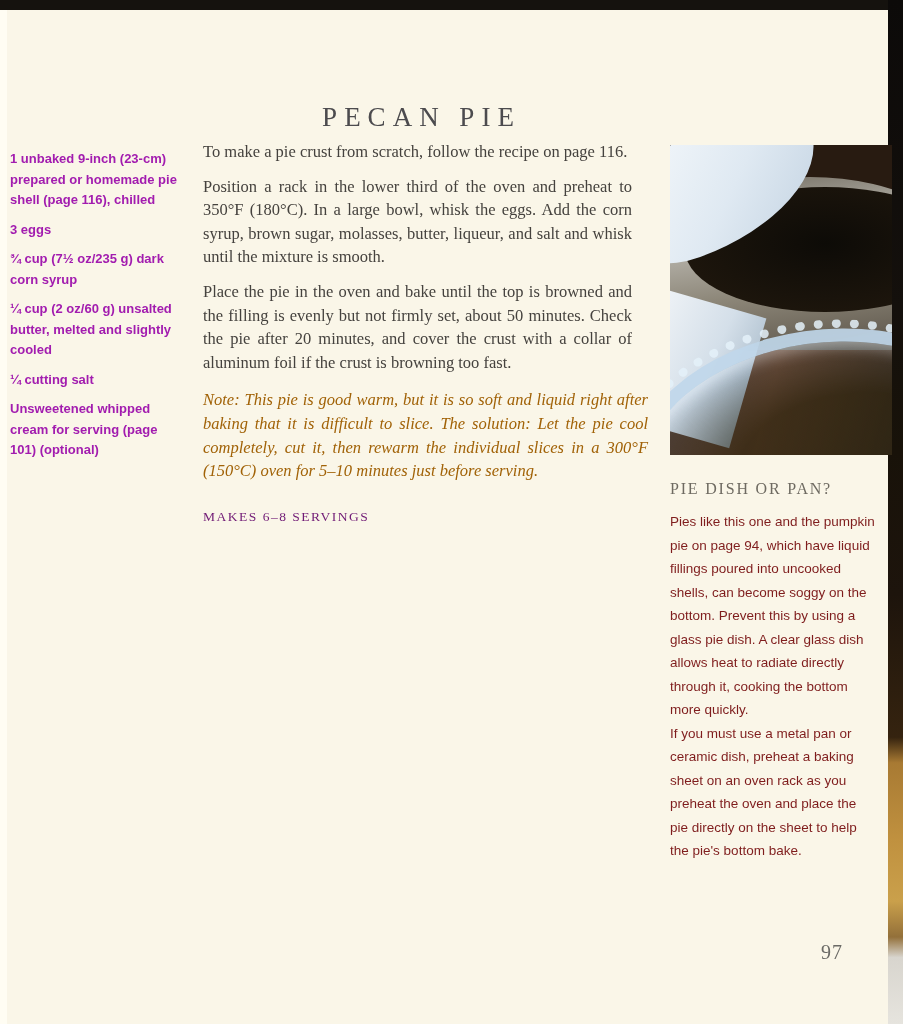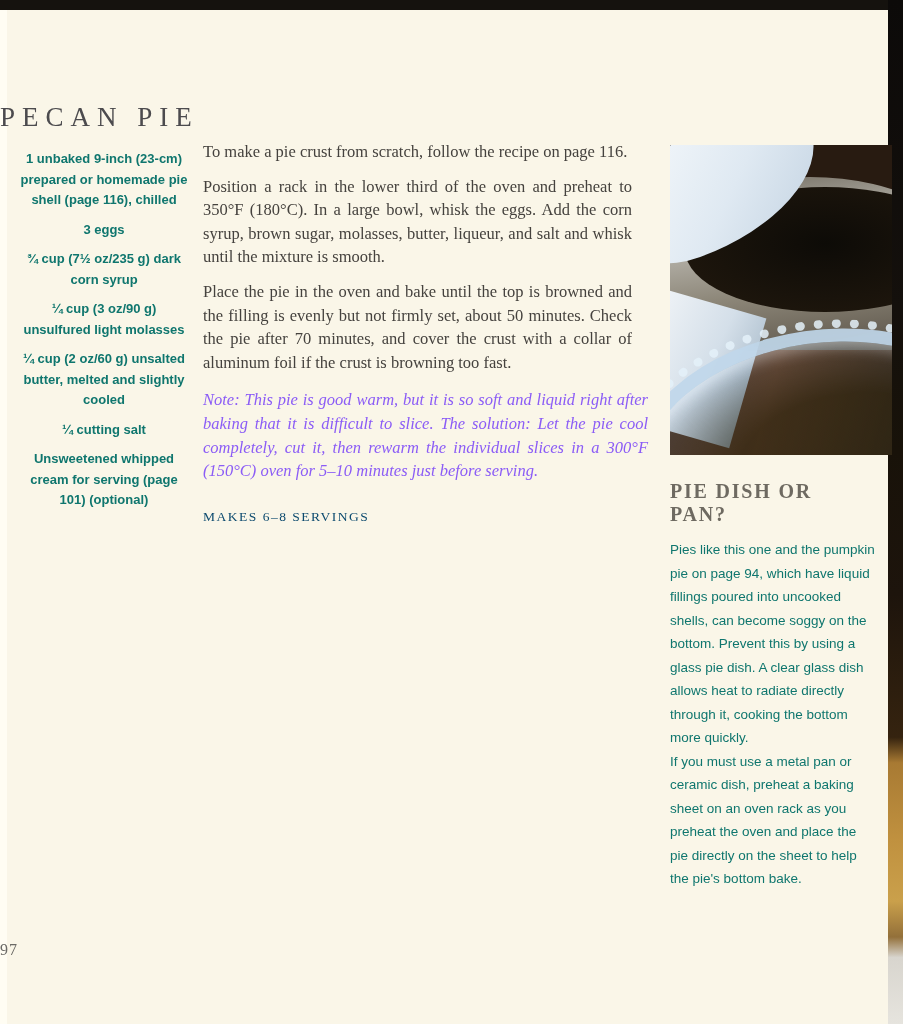--- a/index.html
+++ b/index.html
@@ -11,41 +11,41 @@
   .book-edge-top{position:absolute;left:0;top:0;width:903px;height:10px;background:#15120e;}
   .page-edge-left{position:absolute;left:0;top:10px;width:7px;height:1014px;background:#fffdf3;}
   .facing-page-edge{
     position:absolute;right:0;top:0;width:15px;height:1024px;
     background:linear-gradient(180deg,
       #0c0a09 0%, #14100c 30%, #181209 44%, #1d140c 58%, #35230f 72%,
       #a87a33 74.5%, #c0913f 82%, #caa04b 88%, #93703a 91.5%,
       #d8d5ce 93.5%, #e6e4de 100%);
   }
   .page-title{
-    position:absolute;left:0;top:84px;width:843px;text-align:left;
+    position:absolute;left:0;top:84px;width:843px;text-align:center;
     font-size:27px;letter-spacing:7px;color:#4c4b4e;font-weight:400;
   }
   
   .ingredients{
-    position:absolute;left:17px;top:149px;width:174px;
+    position:absolute;left:10px;top:149px;width:174px;
     font-family:"Liberation Sans", sans-serif;
-    font-size:13px;font-weight:bold;line-height:20.5px;color:#0f766e;text-align:center;
+    font-size:13px;font-weight:bold;line-height:20.5px;color:#a21caf;
   }
   .ingredient{margin:0 0 9px 0;}
   
   .instructions{
     position:absolute;left:203px;top:140px;width:445px;
     font-size:16.5px;line-height:23.6px;color:#45423e;text-align:justify;
   }
   .instr-para{margin:0 16px 11px 0;}
   .recipe-note{
-    margin:14px 0 0 0;font-style:italic;color:#8b5cf6;text-align:justify;
+    margin:14px 0 0 0;font-style:italic;color:#a16207;text-align:justify;
   }
   .yield{
-    margin:22px 0 0 0;font-size:13.5px;letter-spacing:1.5px;color:#0c4a6e;
+    margin:22px 0 0 0;font-size:13.5px;letter-spacing:1.5px;color:#701a75;
   }
   
   .photo{
     position:absolute;left:670px;top:145px;width:222px;height:310px;
     overflow:hidden;background:#241710;
   }
   .photo-top-band{position:absolute;left:0;top:0;width:100%;height:70px;
     background:linear-gradient(180deg,#2e21166 0%,#241710 100%);background-color:#281b11;}
   .pan-rim{position:absolute;left:-25px;top:32px;width:330px;height:185px;border-radius:50%;
     background:linear-gradient(172deg,#6a6458 0%,#b9b6ae 32%,#9a correctly 0,#8c8678 58%,#4a4238 100%);
@@ -62,55 +62,54 @@
     background:linear-gradient(100deg,#f2f5f8 0%,#d4dfe9 60%,#aabccb 100%);}
   .glass-beads{position:absolute;left:-48px;top:176px;width:374px;height:244px;border-radius:50%;
     transform:rotate(-8deg);border:9px dotted rgba(228,241,250,0.85);}
   .glass-arc{position:absolute;left:-40px;top:185px;width:358px;height:228px;border-radius:50%;
     transform:rotate(-8deg);border:13px solid rgba(193,216,235,0.9);
     background:radial-gradient(ellipse at 58% 52%,rgba(48,44,26,0.65) 38%,rgba(138,168,198,0.22) 72%,rgba(200,220,238,0.15) 100%);
     box-shadow:inset 0 6px 14px rgba(255,255,255,0.35);}
   
   .sidebar{position:absolute;left:670px;top:480px;width:205px;}
   .sidebar-heading{
-    font-size:20px;letter-spacing:1.8px;color:#6e6a61;margin:0 0 12px 0;font-weight:700;
+    font-size:16px;letter-spacing:1.8px;color:#6e6a61;margin:0 0 12px 0;font-weight:400;
   }
   .sidebar-body{
     font-family:"Liberation Sans", sans-serif;
-    font-size:13.5px;line-height:23.5px;color:#0f766e;
+    font-size:13.5px;line-height:23.5px;color:#7f1d1d;
   }
   .sidebar-para{margin:0;}
   .page-number{
-    position:absolute;left:0;top:941px;width:843px;text-align:left;
-    font-size:16px;color:#6b6a66;letter-spacing:1px;font-family:Liberation Serif, serif;
+    position:absolute;left:0;top:941px;width:843px;text-align:right;
+    font-size:20px;color:#6b6a66;letter-spacing:1px;font-family:Liberation Serif, serif;
   }
 </style>
 </head>
 <body>
 
 <div class="book-edge-top"></div>
 <div class="page-edge-left"></div>
 <div class="facing-page-edge"></div>
 
 <h1 class="page-title">PECAN PIE</h1>
 
 <div class="ingredients">
   <p class="ingredient">1 unbaked 9-inch (23-cm) prepared or homemade pie shell (page 116), chilled</p>
   <p class="ingredient">3 eggs</p>
   <p class="ingredient">¾ cup (7½ oz/235 g) dark corn syrup</p>
-  <p class="ingredient">¼ cup (3 oz/90 g) unsulfured light molasses</p>
   <p class="ingredient">¼ cup (2 oz/60 g) unsalted butter, melted and slightly cooled</p>
   <p class="ingredient">¼ cutting salt</p>
   <p class="ingredient">Unsweetened whipped cream for serving (page 101) (optional)</p>
 </div>
 
 <div class="instructions">
   <p class="instr-para">To make a pie crust from scratch, follow the recipe on page 116.</p>
   <p class="instr-para">Position a rack in the lower third of the oven and preheat to 350°F (180°C). In a large bowl, whisk the eggs. Add the corn syrup, brown sugar, molasses, butter, liqueur, and salt and whisk until the mixture is smooth.</p>
-  <p class="instr-para">Place the pie in the oven and bake until the top is browned and the filling is evenly but not firmly set, about 50 minutes. Check the pie after 70 minutes, and cover the crust with a collar of aluminum foil if the crust is browning too fast.</p>
+  <p class="instr-para">Place the pie in the oven and bake until the top is browned and the filling is evenly but not firmly set, about 50 minutes. Check the pie after 20 minutes, and cover the crust with a collar of aluminum foil if the crust is browning too fast.</p>
   <p class="recipe-note">Note: This pie is good warm, but it is so soft and liquid right after baking that it is difficult to slice. The solution: Let the pie cool completely, cut it, then rewarm the individual slices in a 300°F (150°C) oven for 5–10 minutes just before serving.</p>
   <p class="yield">MAKES 6–8 SERVINGS</p>
 </div>
 
 <div class="photo">
   <div class="photo-top-band"></div>
   <div class="pan-rim"></div>
   <div class="pan-center"></div>
   <div class="cloth-topleft"></div>
   <div class="wood-table"></div>

